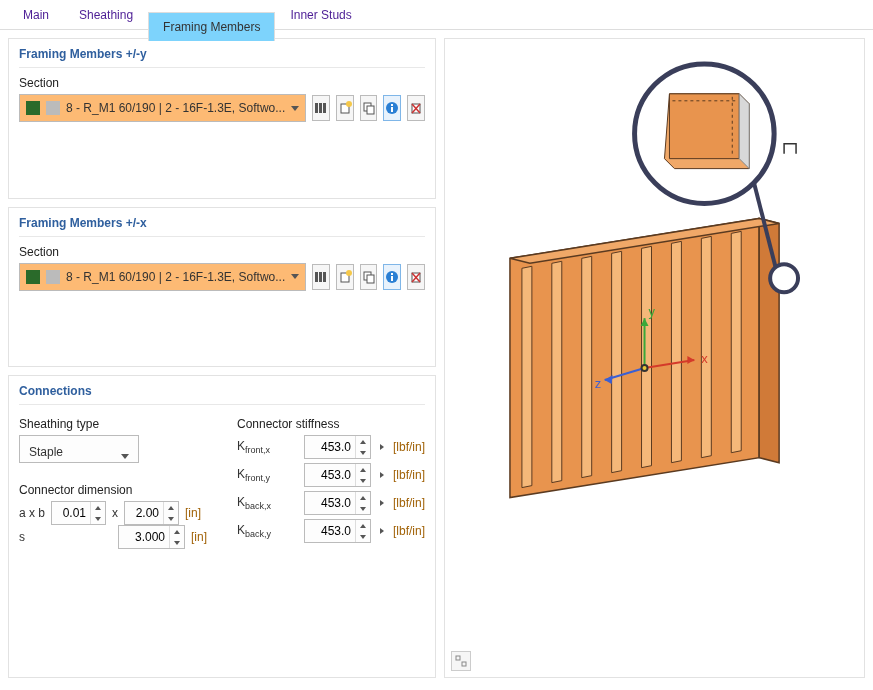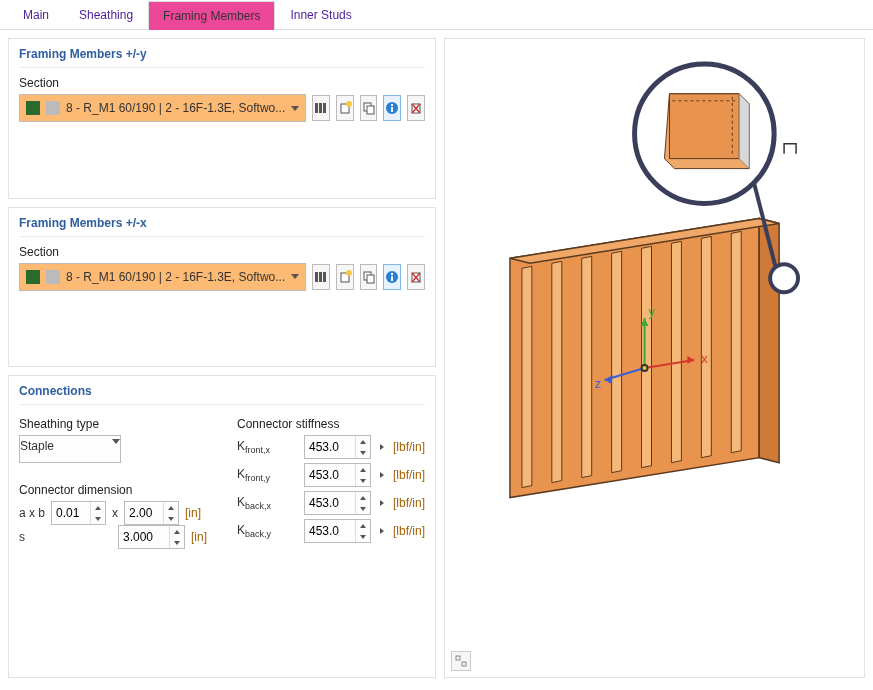--- a/index.html
+++ b/index.html
@@ -1,34 +1,34 @@
 <!DOCTYPE html>
 <html><head>
 <meta charset="utf-8">
 <style>
 html,body{margin:0;padding:0;font-family:"Segoe UI",Tahoma,sans-serif;font-size:12px;color:#333;background:#fff;width:873px;height:690px;overflow:hidden}
 .tabs{display:flex;padding:0 8px;border-bottom:1px solid #ddd}
 .tab{padding:7px 14px;color:#4c1d95;cursor:pointer;border:1px solid transparent;border-bottom:none}
-.tab.active{background:#ec4899;border-color:#ddd;color:#333;position:relative;top:1px}
+.tab.active{background:#7dd3fc;border-color:#ddd;color:#333;position:relative;top:12px}
 .body{display:flex;padding:8px;gap:8px;height:calc(690px - 34px - 16px)}
 .lpanel{width:428px;display:flex;flex-direction:column;gap:8px}
 .rpanel{flex:1;border:1px solid #e2e2e2;background:#fff;position:relative}
 .grp{border:1px solid #e2e2e2;background:#fff;padding:8px 10px}
 .grp-h{color:#2f5f9e;font-weight:600;border-bottom:1px solid #e8e8e8;padding-bottom:6px;margin-bottom:8px}
 .lbl{color:#222;margin:4px 0}
 .row{display:flex;align-items:center;gap:6px}
 .combo{flex:1;display:flex;align-items:center;gap:6px;border:1px solid #bbb;background:#fdba74;padding:3px 6px;height:20px}
 .sw{width:14px;height:14px}
 .combo-txt{flex:1;white-space:nowrap;overflow:hidden;text-overflow:ellipsis}
 .chev{width:0;height:0;border-left:4px solid transparent;border-right:4px solid transparent;border-top:5px solid #555}
 .ibtn{width:24px;height:24px;border:1px solid #bbb;background:#f6f6f6;display:flex;align-items:center;justify-content:center;cursor:pointer}
 .ibtn.blue{border-color:#7fb6e8;background:#e8f2fc}
-.sel{display:flex;align-items:flex-start;border:1px solid #bbb;background:#fdfdfd;padding:3px 0;height:20px;width:100px;justify-content:space-between}
+.sel{display:flex;align-items:flex-end;border:1px solid #bbb;background:#fdfdfd;padding:3px 9px;height:20px;width:100px;justify-content:space-between}
 .num{display:flex;align-items:center;border:1px solid #bbb;background:#fdfdfd;height:22px}
-.num input{border:none;background:none;width:42px;font:inherit;padding:0 4px}
+.num input{border:none;background:none;width:42px;text-align:right;font:inherit;padding:0 4px}
 .num.sm input{width:30px}
 .spin{display:flex;flex-direction:column;border-left:1px solid #ddd}
 .sbtn{width:14px;height:11px;display:flex;align-items:center;justify-content:center;cursor:pointer}
 .tri-u{width:0;height:0;border-left:3px solid transparent;border-right:3px solid transparent;border-bottom:4px solid #555}
 .tri-d{width:0;height:0;border-left:3px solid transparent;border-right:3px solid transparent;border-top:4px solid #555}
 .tri-r{width:0;height:0;border-top:3px solid transparent;border-bottom:3px solid transparent;border-left:4px solid #555;margin:0 3px;cursor:pointer}
 .unit{color:#a16207}
 .cols{display:flex;gap:30px}
 .col{flex:1}
 .krow{display:flex;align-items:center;gap:6px;margin-bottom:4px}

